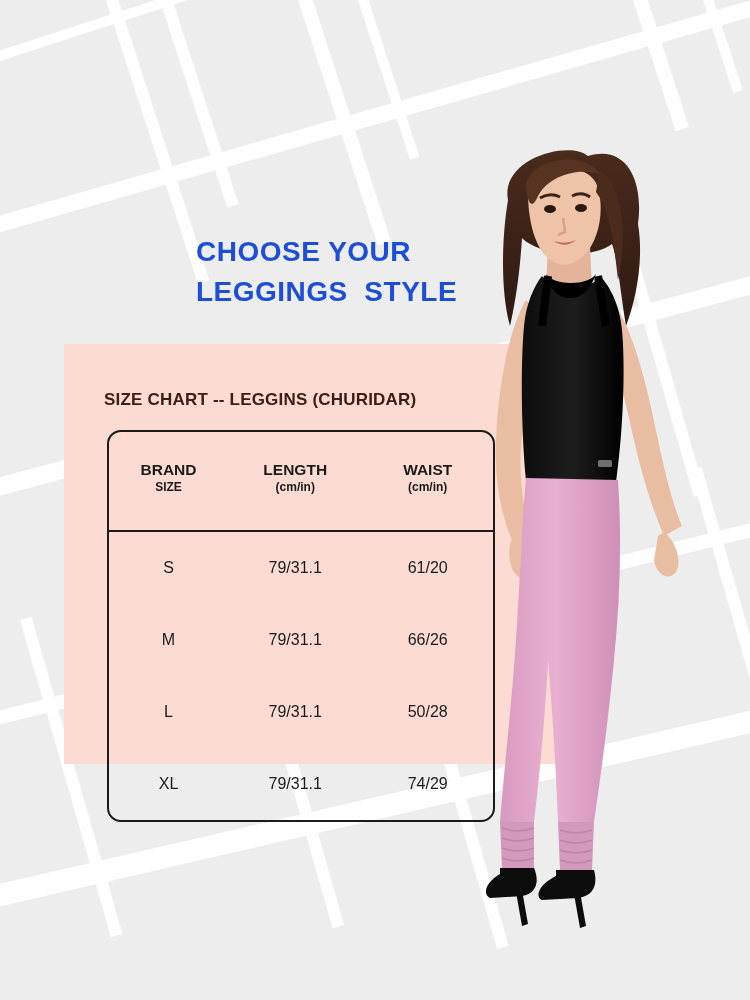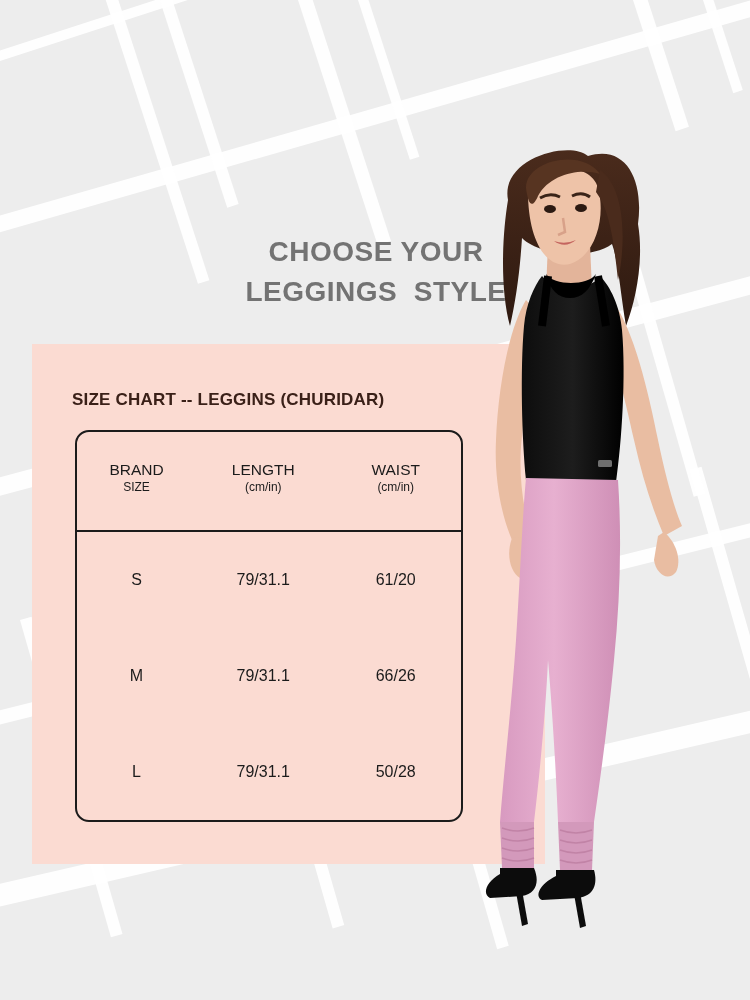--- a/index.html
+++ b/index.html
@@ -43,33 +43,32 @@
     position: absolute;
     left: 196px;
     top: 232px;
     width: 360px;
     z-index: 5;
   }
   .headline .line {
     font-size: 28px;
     font-weight: bold;
     letter-spacing: 0.5px;
-    color: #737373;
+    color: #1d4ed8;
     line-height: 1.42;
     white-space: pre;
-    text-align: center;
   }
 
   
   .card {
     position: absolute;
-    left: 32px;
+    left: 64px;
     top: 344px;
     width: 513px;
-    height: 520px;
+    height: 420px;
     background: #fbdbd2;
     z-index: 4;
   }
   .card-title {
     position: absolute;
     left: 40px;
     top: 46px;
     font-size: 17px;
     font-weight: bold;
     color: #3a2018;
@@ -95,21 +94,21 @@
     table-layout: fixed;
   }
   table.size-table th,
   table.size-table td {
     text-align: center;
     color: #1b1b1b;
     font-size: 16px;
     padding: 0;
   }
   table.size-table thead th {
-    font-weight: normal;
+    font-weight: bold;
     font-size: 15.5px;
     line-height: 1.28;
     padding-bottom: 6px;
     border-bottom: 2px solid #1b1b1b;
     vertical-align: middle;
     height: 92px;
   }
   table.size-table thead th .u {
     display: block;
     font-size: 12px;
@@ -201,20 +200,25 @@
           </tr>
           <tr>
             <td>M</td>
             <td>79/31.1</td>
             <td>66/26</td>
           </tr>
           <tr>
             <td>L</td>
             <td>79/31.1</td>
             <td>50/28</td>
+          </tr>
+          <tr>
+            <td>XL</td>
+            <td>79/31.1</td>
+            <td>74/29</td>
           </tr>
         </tbody>
       </table>
     </div>
   </div>
 
   <div class="model">
     <svg width="320" height="800" viewBox="0 0 320 800" xmlns="http://www.w3.org/2000/svg">
       <defs>
         <linearGradient id="legGrad" x1="0" y1="0" x2="1" y2="0">

